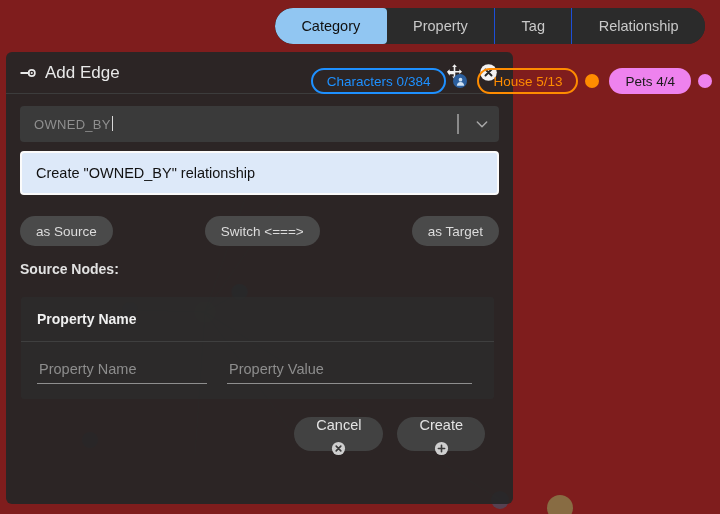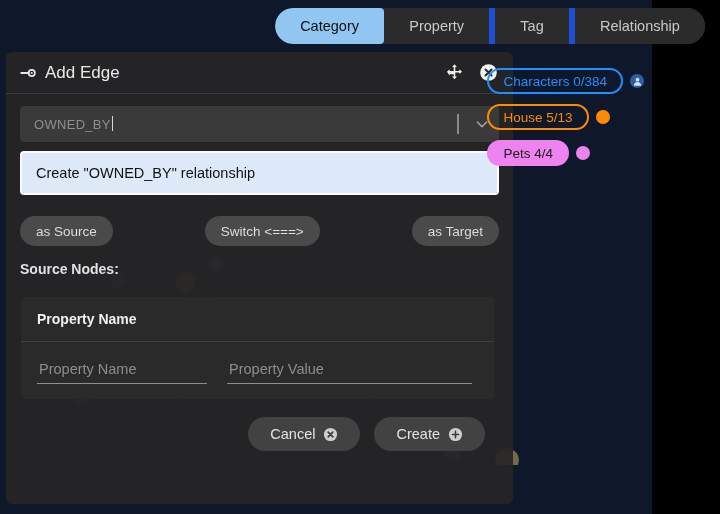--- a/index.html
+++ b/index.html
@@ -7,23 +7,23 @@
   html, body {
     width: 720px;
     height: 514px;
     background: #000000;
     overflow: hidden;
     font-family: "Liberation Sans", sans-serif;
   }
 
   #app {
     position: relative;
-    width: 652px;
+    width: 720px;
     height: 514px;
-    background: #0f172a;
+    background: #7f1d1d;
   }
 
   
   .graph-canvas {
     position: absolute;
     inset: 0;
     z-index: 0;
     pointer-events: none;
   }
 
@@ -41,42 +41,41 @@
     z-index: 30;
   }
   .tab {
     flex: 1 1 auto;
     display: flex;
     align-items: center;
     justify-content: center;
     font-size: 14.5px;
     color: #c9c9c9;
     background: #2b2b2b;
-    border-right: 6px solid #1d4ed8;
+    border-right: 1px solid #1d4ed8;
     cursor: pointer;
     user-select: none;
   }
   .tab:last-child { border-right: none; }
   .tab.active {
     background: #91c6f2;
     color: #101010;
     border-radius: 18px 4px 4px 18px;
     border-right: none;
   }
 
   
   .legend {
     position: absolute;
     right: 8px;
     top: 68px;
     z-index: 30;
     display: flex;
-    flex-direction: column;
     gap: 10px;
-    align-items: flex-start;
+    align-items: center;
   }
   .legend-row {
     display: flex;
     align-items: center;
     gap: 7px;
   }
   .chip {
     height: 26px;
     padding: 0 14px;
     border-radius: 13px;
@@ -287,20 +286,21 @@
     border: none;
     border-radius: 18px;
     height: 34px;
     padding: 0 22px;
     font-size: 14.5px;
     font-family: inherit;
     cursor: pointer;
     display: flex;
     align-items: center;
     gap: 8px;
+    flex-direction: column;
   }
   .fbtn svg { width: 15px; height: 15px; flex: 0 0 15px; }
 </style>
 </head>
 <body>
 
 <div id="app">
 
   <svg class="graph-canvas" viewBox="0 0 720 514">
     <g stroke="#6b4a3a" stroke-width="1.2" opacity="0.5" fill="none">

